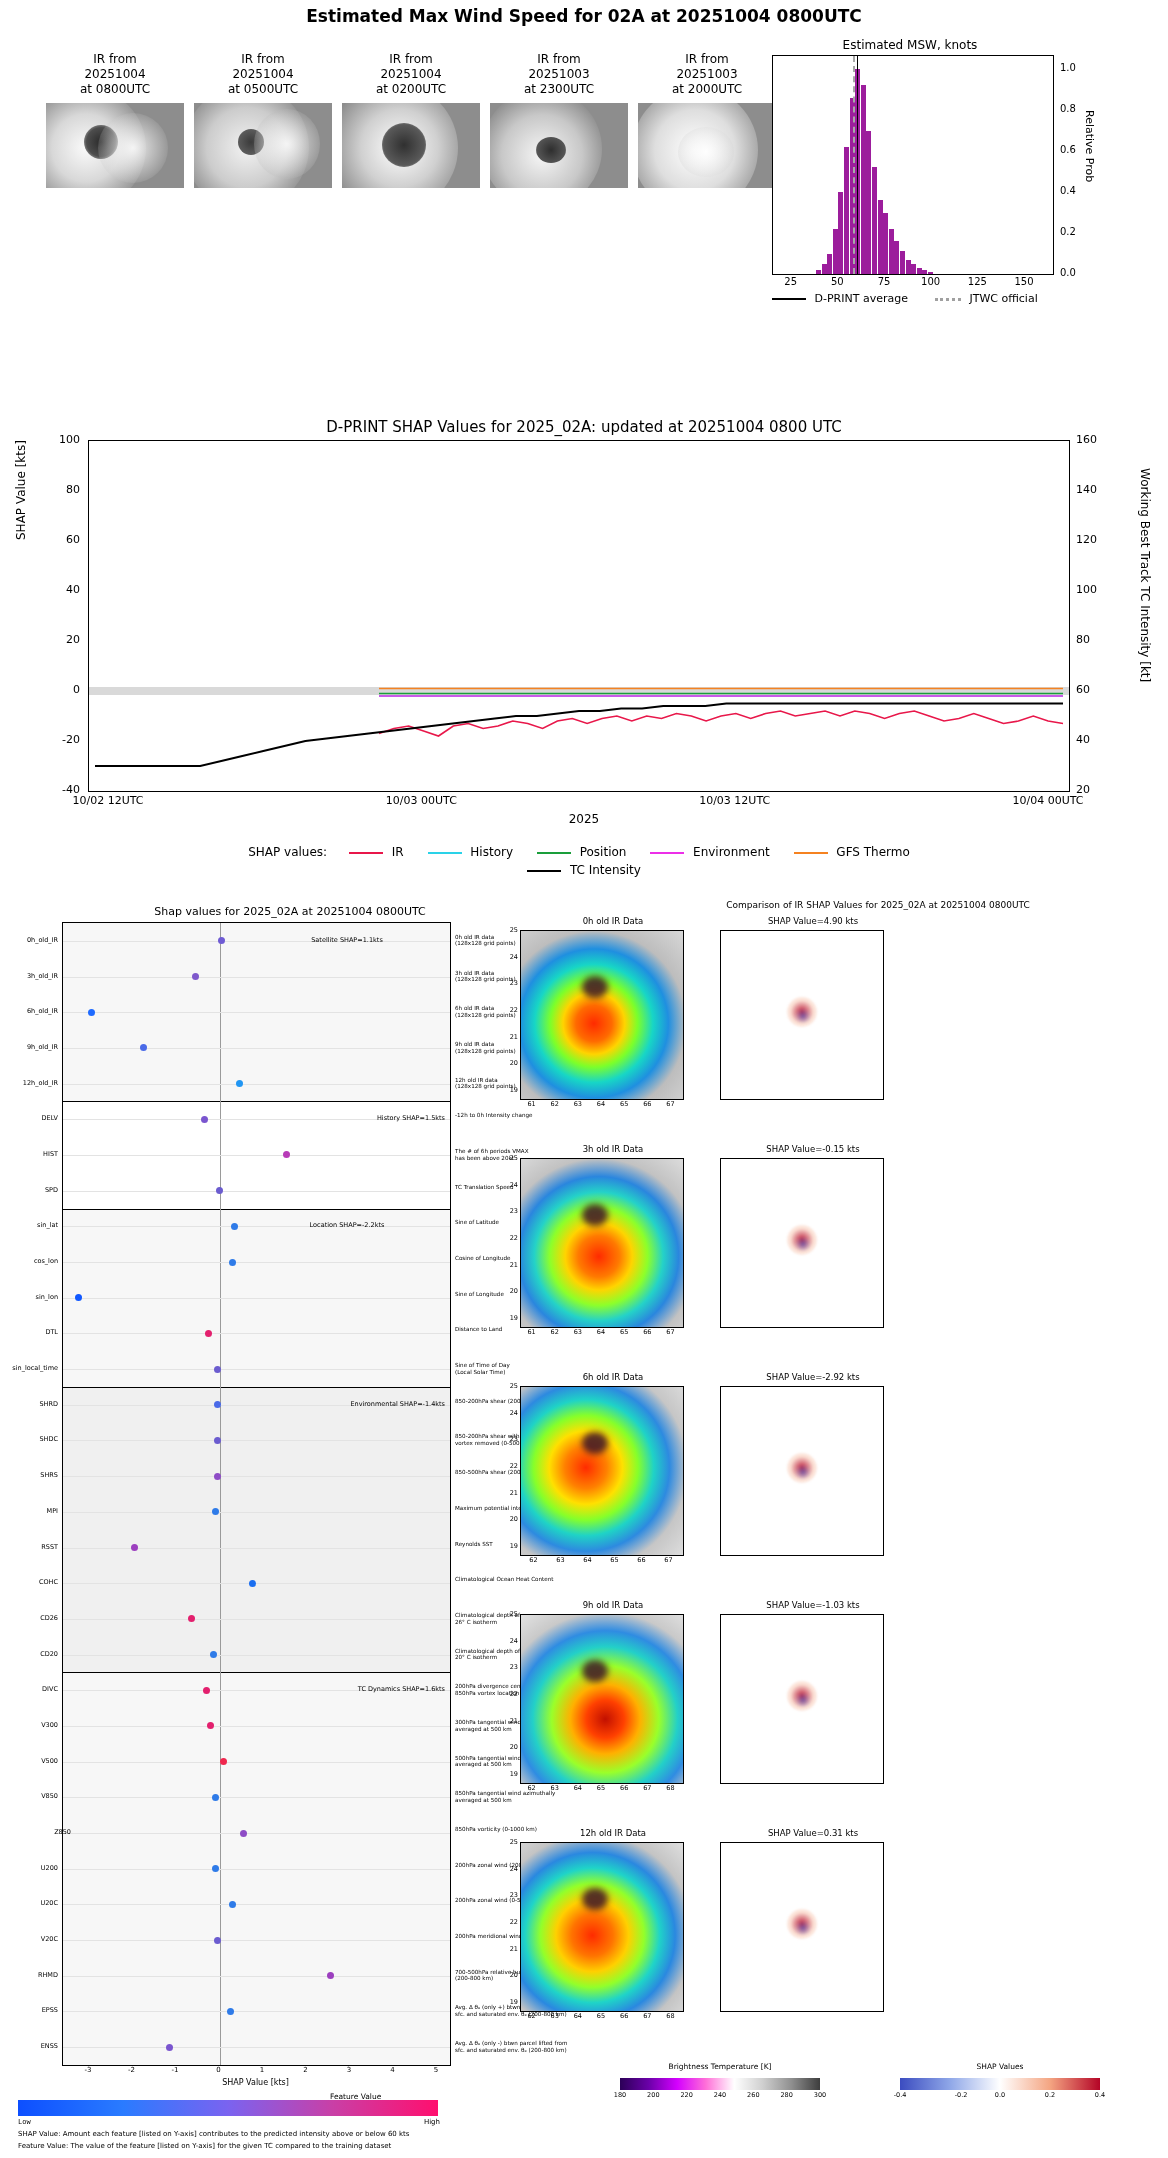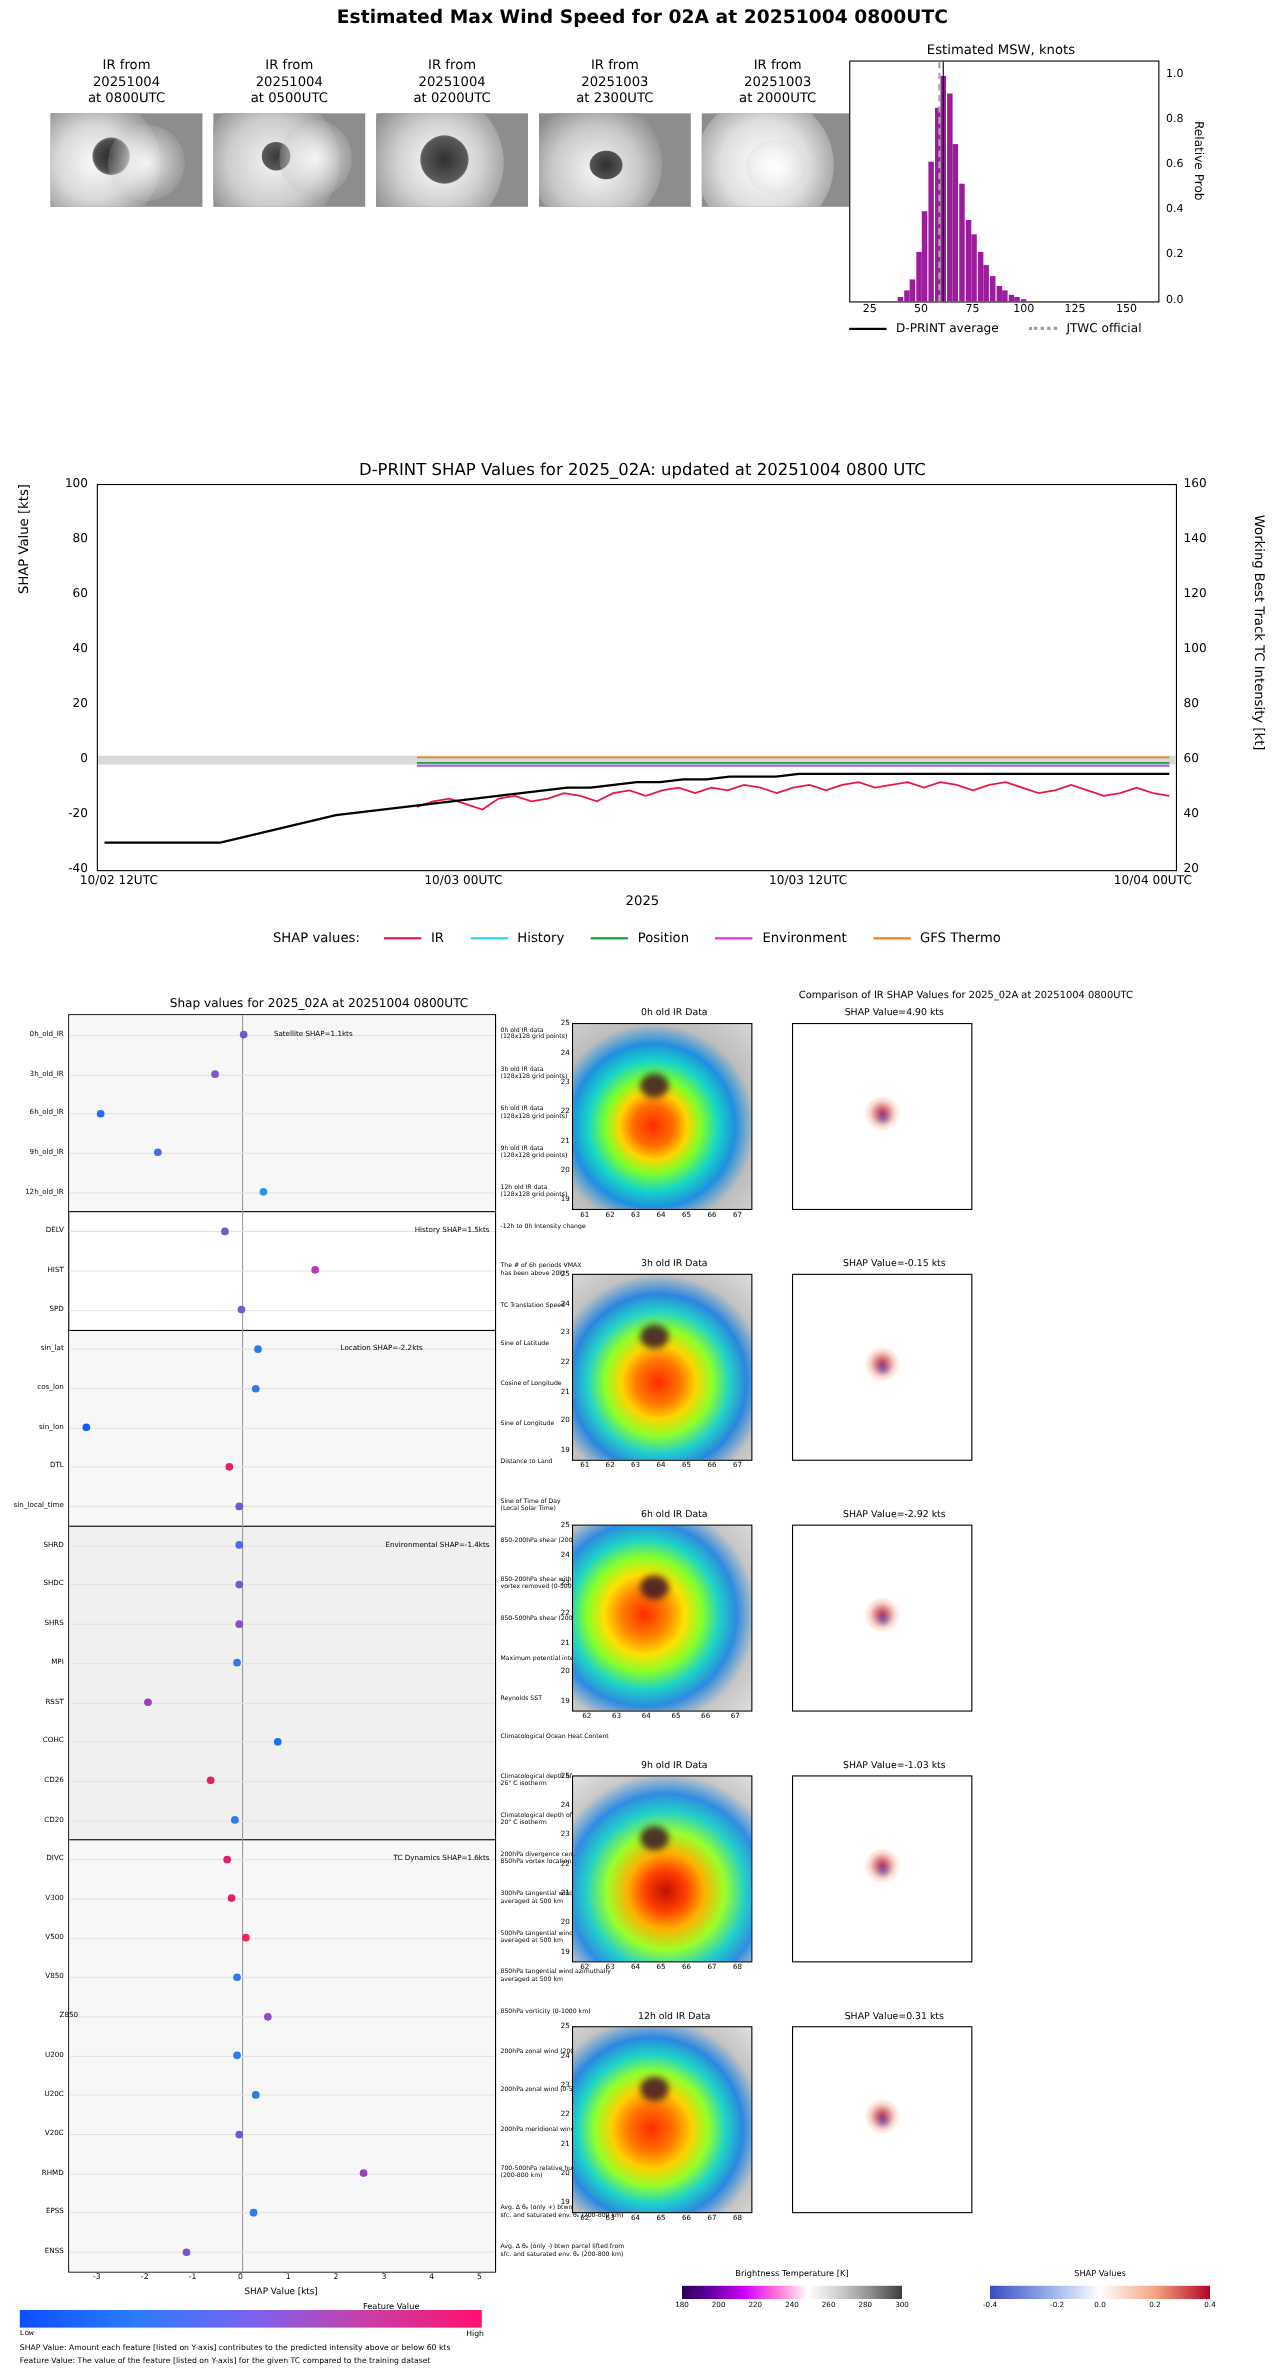--- a/index.html
+++ b/index.html
@@ -227,20 +227,26 @@
     <span>Position</span>
   </span>
   <span class="lg-item">
     <span class="lg-line" style="border-top-color:#ec2fe8;"></span>
     <span>Environment</span>
   </span>
   <span class="lg-item">
     <span class="lg-line" style="border-top-color:#f58220;"></span>
     <span>GFS Thermo</span>
   </span>
+  <div style="margin-top:4px;">
+    <span class="lg-item">
+      <span class="lg-line" style="border-top-color:#000;"></span>
+      <span>TC Intensity</span>
+    </span>
+  </div>
 </div>
 
 <div class="abs" id="sp-title">Shap values for 2025_02A at 20251004 0800UTC</div>
 <div class="abs" id="sp-box">
   <div id="sp-inner" style="position:absolute;left:0;top:0;width:100%;height:100%;">
       <div class="sp-band" style="top: 0px; height: 178.438px; background: rgb(247, 247, 247);"></div>
       <div class="sp-band" style="top: 285.5px; height: 178.438px; background: rgb(247, 247, 247);"></div>
       <div class="sp-band" style="top: 463.938px; height: 285.5px; background: rgb(240, 240, 240);"></div>
       <div class="sp-band" style="top: 749.438px; height: 392.562px; background: rgb(247, 247, 247);"></div>
       <div class="sp-sep" style="top: 178.438px;"></div>
@@ -391,21 +397,21 @@
     <div class="abs" style="left: 455px; width: 130px; font-size: 5.6px; line-height: 6.6px; top: 1826.03px; white-space: pre-line;">850hPa vorticity (0-1000 km)</div>
     <div class="abs" style="left: 455px; width: 130px; font-size: 5.6px; line-height: 6.6px; top: 1861.72px; white-space: pre-line;">200hPa zonal wind (200-800 km)</div>
     <div class="abs" style="left: 455px; width: 130px; font-size: 5.6px; line-height: 6.6px; top: 1897.41px; white-space: pre-line;">200hPa zonal wind (0-500 km)</div>
     <div class="abs" style="left: 455px; width: 130px; font-size: 5.6px; line-height: 6.6px; top: 1933.09px; white-space: pre-line;">200hPa meridional wind (0-500 km)</div>
     <div class="abs" style="left: 455px; width: 130px; font-size: 5.6px; line-height: 6.6px; top: 1968.78px; white-space: pre-line;">700-500hPa relative humidity
 (200-800 km)</div>
     <div class="abs" style="left: 455px; width: 130px; font-size: 5.6px; line-height: 6.6px; top: 2004.47px; white-space: pre-line;">Avg. Δ θₑ (only +) btwn parcel lifted from
 sfc. and saturated env. θₑ (200-800 km)</div>
     <div class="abs" style="left: 455px; width: 130px; font-size: 5.6px; line-height: 6.6px; top: 2040.16px; white-space: pre-line;">Avg. Δ θₑ (only -) btwn parcel lifted from
 sfc. and saturated env. θₑ (200-800 km)</div>
-    <div class="abs" style="left: 249px; width: 196px; text-align: left; font-size: 6.5px; top: 935.844px;">Satellite SHAP=1.1kts</div>
+    <div class="abs" style="left: 249px; width: 196px; text-align: center; font-size: 6.5px; top: 935.844px;">Satellite SHAP=1.1kts</div>
     <div class="abs" style="left: 249px; width: 196px; text-align: right; font-size: 6.5px; top: 1114.28px;">History SHAP=1.5kts</div>
     <div class="abs" style="left: 249px; width: 196px; text-align: center; font-size: 6.5px; top: 1221.34px;">Location SHAP=-2.2kts</div>
     <div class="abs" style="left: 249px; width: 196px; text-align: right; font-size: 6.5px; top: 1399.78px;">Environmental SHAP=-1.4kts</div>
     <div class="abs" style="left: 249px; width: 196px; text-align: right; font-size: 6.5px; top: 1685.28px;">TC Dynamics SHAP=1.6kts</div>
   </div>
 <div class="abs" id="sp-xticks" style="left:62px;top:2066px;width:387px;height:12px;">
     <div style="position: absolute; width: 30px; text-align: center; font-size: 7px; top: 0px; left: 11.0899px;">-3</div>
     <div style="position: absolute; width: 30px; text-align: center; font-size: 7px; top: 0px; left: 54.573px;">-2</div>
     <div style="position: absolute; width: 30px; text-align: center; font-size: 7px; top: 0px; left: 98.0562px;">-1</div>
     <div style="position: absolute; width: 30px; text-align: center; font-size: 7px; top: 0px; left: 141.539px;">0</div>

